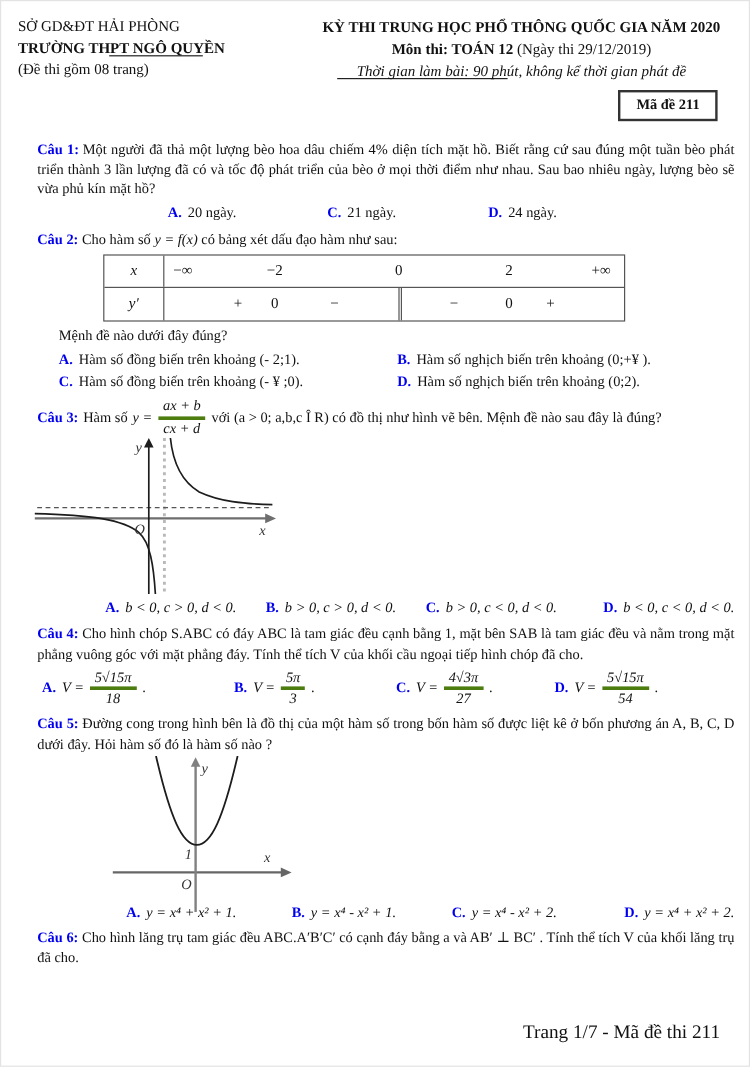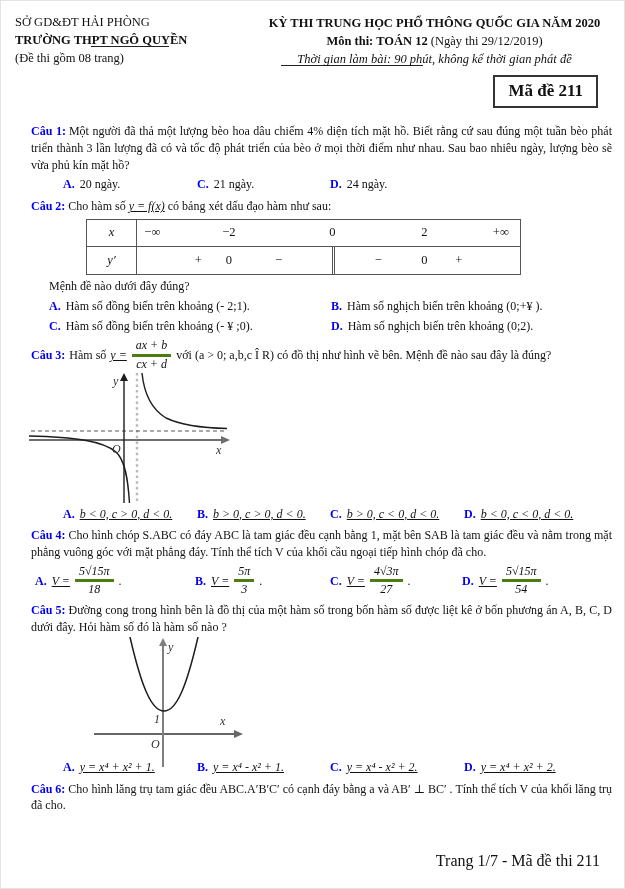--- a/index.html
+++ b/index.html
@@ -10,28 +10,28 @@
   
   .hdr { display:flex; padding:0 8px 0 14px; }
   .hdr-left { width:238px; font-size:12.5px; line-height:1.4; }
   .hdr-right { flex:1; text-align:center; font-size:12.5px; line-height:1.45; }
   .b { font-weight:bold; }
   .i { font-style:italic; }
   .exam-title { font-size:13.5px; margin-top:9px; }
   .ul-left { width:78px; border-bottom:1px solid #222; margin:-3px auto 3px auto; position:relative; left:-4px; }
   .ul-right { width:142px; border-bottom:1px solid #222; margin:-3px 0 3px 28px; }
   .code-box-wrap { text-align:right; padding-right:18px; margin-top:9px; }
-  .code-box { display:inline-block; border:2px solid #333; padding:2px 13px; font-weight:bold; font-size:17px; }
+  .code-box { display:inline-block; border:2px solid #333; padding:2px 13px; font-weight:bold; font-size:12px; }
 
   
   .content { padding:10px 12px 0 30px; font-size:12px; line-height:1.4; }
   .q { margin-top:5px; text-align:justify; }
   .qlabel { color:var(--accent); font-weight:bold; margin-right:3px; }
-  .mi { font-style:italic;text-decoration:underline; }
-  .ansrow { display:grid; grid-template-columns:134px 133px 134px 1fr; margin:3px 0 2px 32px; text-align:left; }
+  .mi { font-style:italic; }
+  .ansrow { display:grid; grid-template-columns:134px 133px 134px 1fr; margin:3px 0 2px 32px; text-align:right; }
   .ansrow2 { display:grid; grid-template-columns:282px 1fr; margin:3px 0 1px 18px; text-align:left; }
   .ansrow-f { display:grid; grid-template-columns:160px 135px 132px 1fr; margin:4px 0 2px 4px; align-items:center; text-align:left; }
   .ltr { color:var(--accent); font-weight:bold; margin-right:5px; }
   .sub { margin-left:18px; }
 
   
   .fracv { display:inline-block; text-align:center; vertical-align:middle; margin:0 5px; font-style:italic; }
   .fracv .fn { display:block; padding:0 4px 1px; border-bottom:3px solid #4d7c0f; line-height:1.12; }
   .fracv .fd { display:block; line-height:1.15; padding-top:1px; }
   .q3line { display:flex; align-items:center; flex-wrap:nowrap; white-space:nowrap; }

